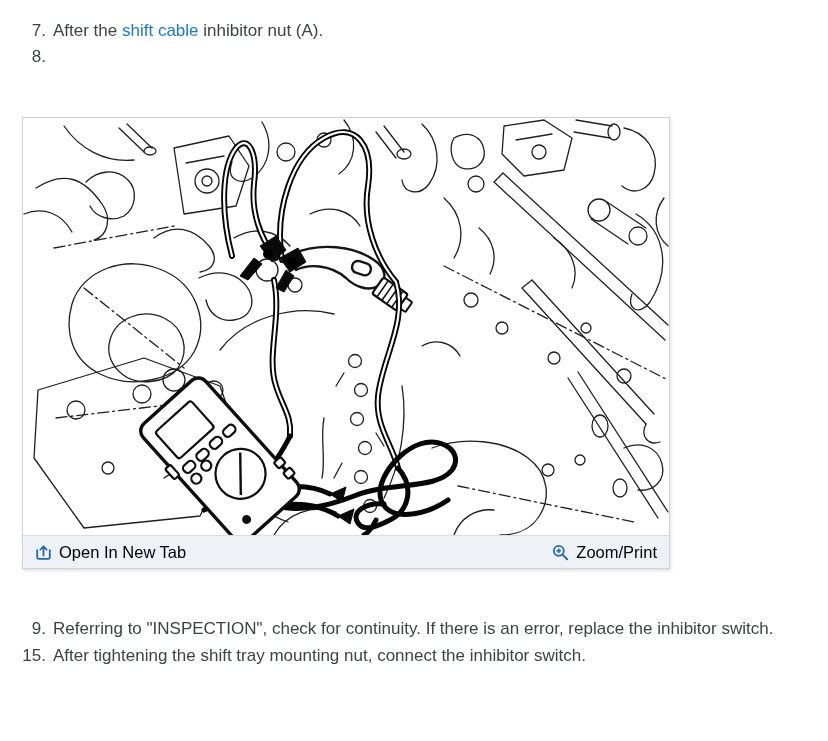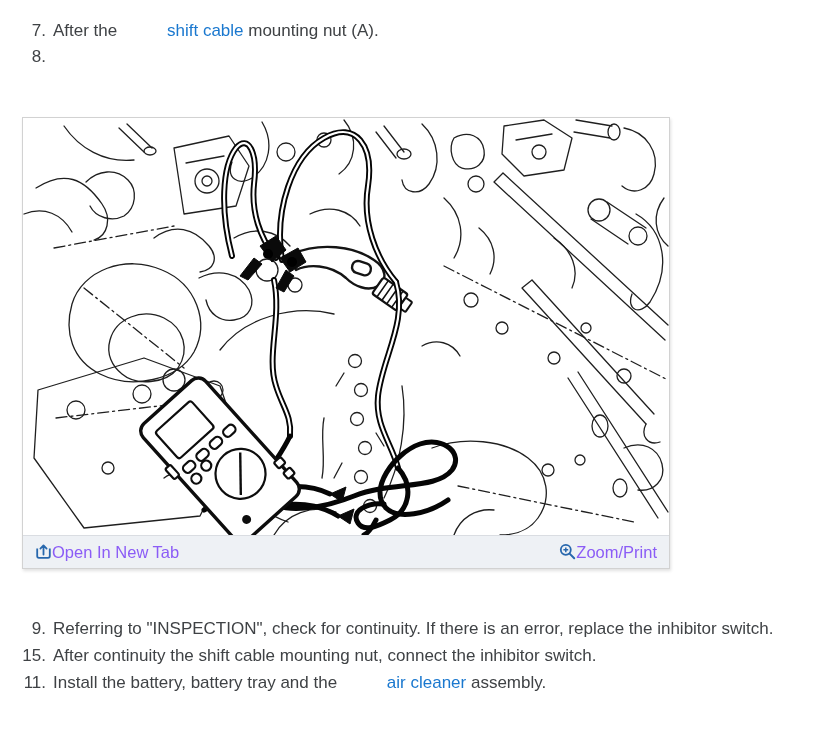--- a/index.html
+++ b/index.html
@@ -8,34 +8,34 @@
     font-family:"Liberation Sans","DejaVu Sans",sans-serif;
     color:#3f4245;font-size:17px;
   }
   .page{padding-top:18px;}
   
   .steps{padding-left:20px;}
   .step{display:flex;line-height:26px;}
   .steps-bottom .step{line-height:27px;}
   .step .num{width:26px;text-align:right;flex:0 0 26px;margin-right:7px;}
   .step .body{white-space:pre-wrap;}
-  a.ilink{color:#1a78cf;text-decoration:none;cursor:pointer;margin-left:45px;}
+  a.ilink{color:#1a78cf;text-decoration:none;cursor:pointer;}
   
   .panel{
     margin:47px 0 0 22px;width:646px;background:#fff;
     border:1px solid #d2d2d2;box-shadow:1px 2px 3px rgba(0,0,0,.12);
   }
   .imgwrap{width:646px;height:417px;background:#fff;overflow:hidden;}
   .imgwrap svg{display:block;}
   .figbar{
     height:32px;background:#eef1f5;border-top:1px solid #dadde2;
     display:flex;align-items:center;justify-content:space-between;
     padding:0 12px;font-size:16.5px;
   }
-  a.flink{color:#8b5cf6;text-decoration:none;display:flex;gap:0;cursor:pointer;}
+  a.flink{color:#000000;text-decoration:none;display:flex;align-items:center;gap:7px;cursor:pointer;}
   a.flink svg{flex:0 0 auto;}
   
   .thin path,.thin circle,.thin ellipse,.thin line{fill:none;stroke:#1f1f1f;stroke-width:1.3;stroke-linecap:round;stroke-linejoin:round;}
   .thin .dd{stroke-dasharray:11 4 2 4;}
   .armg path,.armg rect{fill:#fff;stroke:#141414;stroke-width:2.4;stroke-linejoin:round;}
   .tube-b path{fill:none;stroke:#050505;stroke-width:6;stroke-linecap:round;}
   .tube-w path{fill:none;stroke:#ffffff;stroke-width:2.2;stroke-linecap:round;}
   .solid path{fill:none;stroke:#050505;stroke-width:5;stroke-linecap:round;}
   .clips path{fill:#0a0a0a;stroke:#0a0a0a;stroke-linejoin:round;}
   .meter .case{fill:#fff;stroke:#0d0d0d;stroke-width:3.4;}
@@ -44,21 +44,21 @@
   .steps-bottom{margin-top:46px;}
 </style>
 </head>
 <body>
 
 <div class="page">
 
   <div class="steps steps-top">
     <div class="step">
       <span class="num">7.</span>
-      <span class="body"><span>After the </span><a href="#" class="ilink">shift cable</a><span> mounting nut (A).</span></span>
+      <span class="body"><span>After the </span><a href="#" class="ilink">shift cable</a><span> inhibitor nut (A).</span></span>
     </div>
     <div class="step">
       <span class="num">8.</span>
     </div>
   </div>
 
   <div class="panel">
     <div class="imgwrap">
       <svg width="646" height="417" viewBox="0 0 644 417" xmlns="http://www.w3.org/2000/svg">
 
@@ -229,21 +229,17 @@
     </div>
   </div>
 
   <div class="steps steps-bottom">
     <div class="step">
       <span class="num">9.</span>
       <span class="body">Referring to "INSPECTION", check for continuity. If there is an error, replace the inhibitor switch.</span>
     </div>
     <div class="step">
       <span class="num">15.</span>
-      <span class="body">After continuity the shift cable mounting nut, connect the inhibitor switch.</span>
-    </div>
-    <div class="step">
-      <span class="num">11.</span>
-      <span class="body"><span>Install the battery, battery tray and the </span><a href="#" class="ilink">air cleaner</a><span> assembly.</span></span>
+      <span class="body">After tightening the shift tray mounting nut, connect the inhibitor switch.</span>
     </div>
   </div>
 
 </div>
 
 </body></html>

